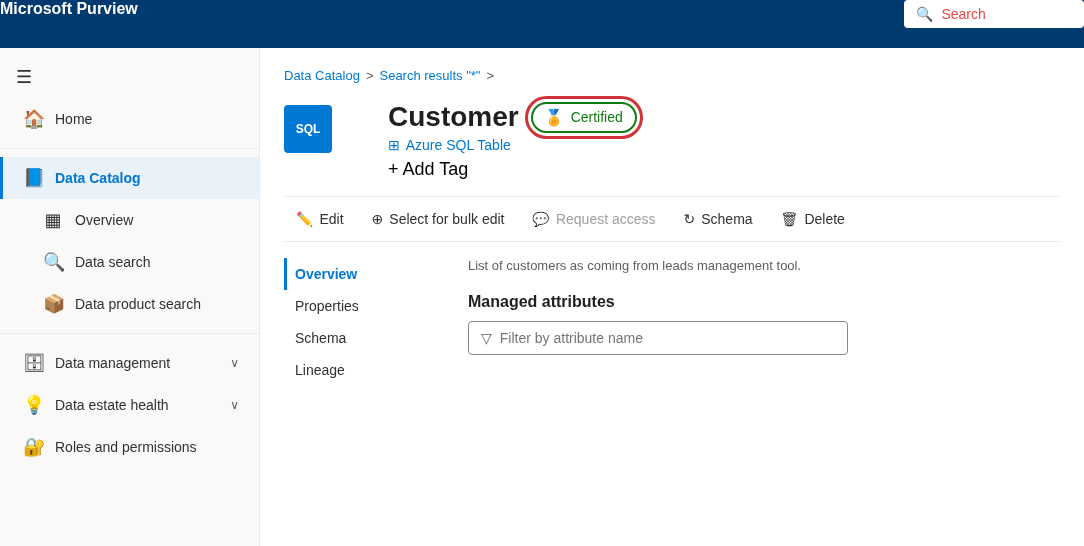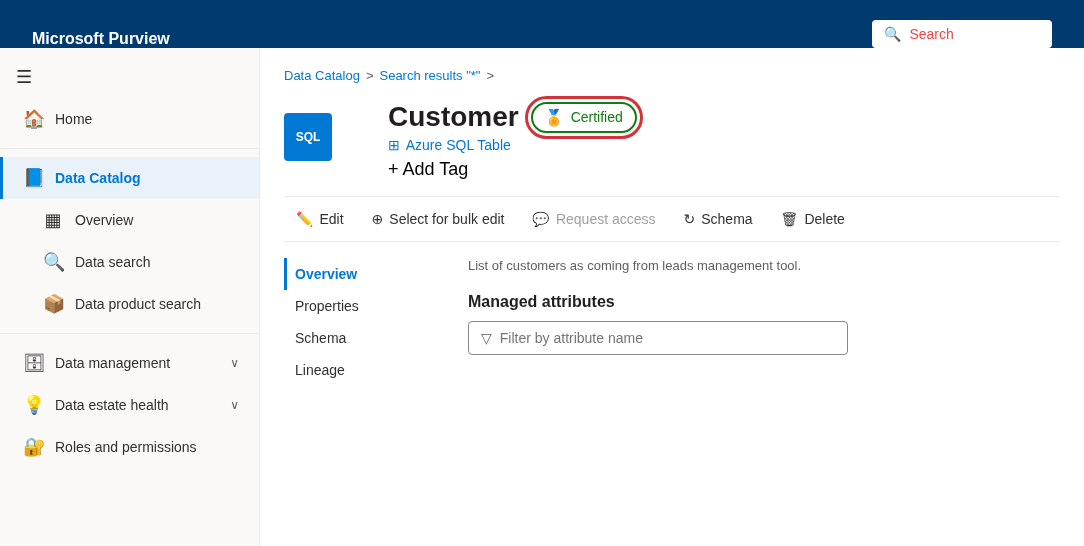--- a/index.html
+++ b/index.html
@@ -3,22 +3,22 @@
   <meta charset="utf-8">
   <style>
     * { margin: 0; padding: 0; box-sizing: border-box; }
     body { font-family: 'Segoe UI', Arial, sans-serif; font-size: 14px; background: #f3f2f1; width: 1084px; height: 546px; overflow: hidden; display: flex; flex-direction: column; }
 
     
     .header {
       background: #003a6e;
       height: 48px;
       display: flex;
-      align-items: flex-end;
-      padding: 0 32px;
+      align-items: flex-start;
+      padding: 0 0;
       flex-shrink: 0;
     }
     .header-title {
       color: white;
       font-size: 16px;
       font-weight: 600;
       flex: 1;
     }
     .search-box {
       background: white;
@@ -108,21 +108,21 @@
       height: 48px;
       background: #0078d4;
       border-radius: 4px;
       display: flex;
       align-items: center;
       justify-content: center;
       color: white;
       font-weight: 700;
       font-size: 12px;
       flex-shrink: 0;
-      margin-top: 12px;
+      margin-top: 4px;
     }
     .asset-info { flex: 1; margin-left: 40px; }
     .asset-name-row {
       display: flex;
       align-items: center;
       gap: 12px;
       margin-bottom: 4px;
     }
     .asset-name {
       font-size: 28px;

